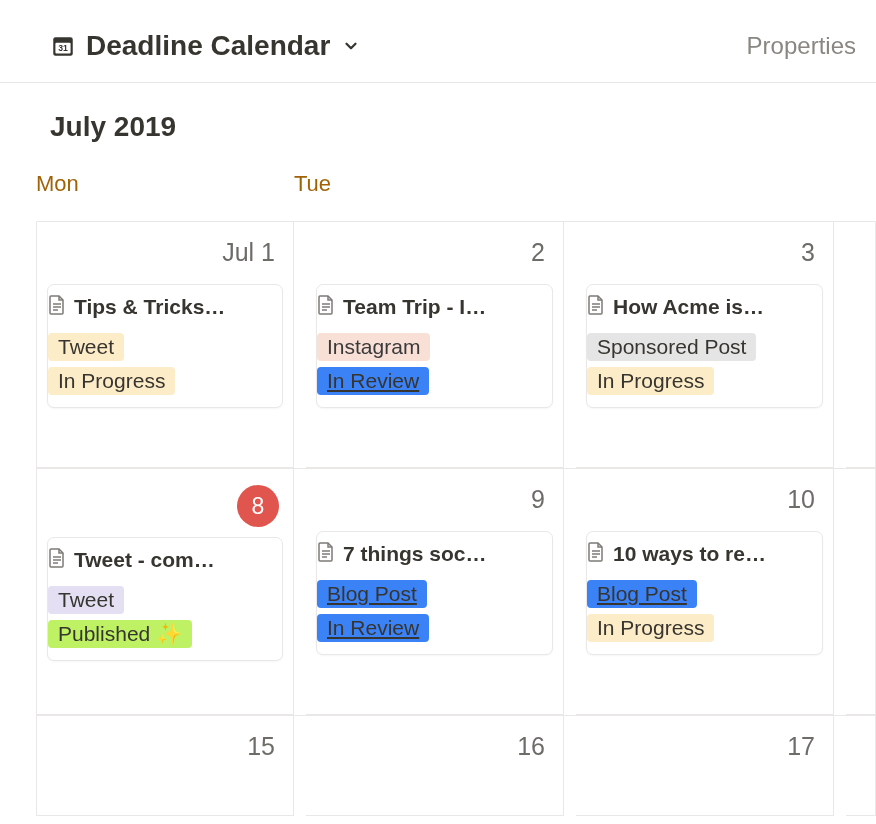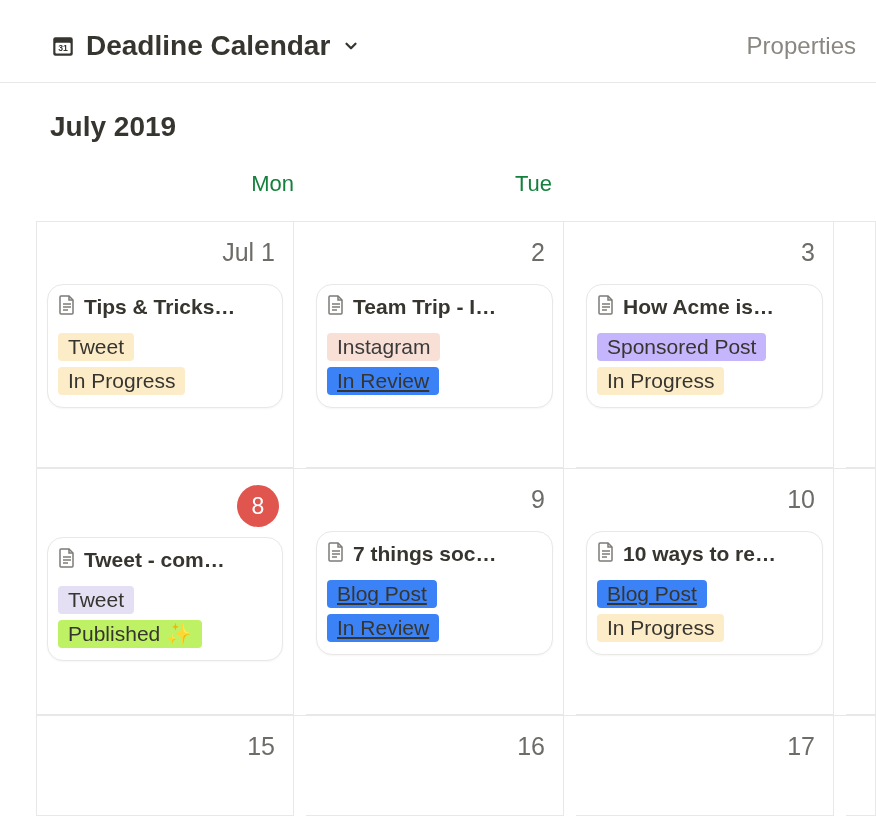--- a/index.html
+++ b/index.html
@@ -55,23 +55,23 @@
     border-top: 1px solid #e9e8e6;
     margin-left: 36px;
     gap: 12px;
   }
   .day-headers {
     display: grid;
     grid-template-columns: repeat(3, 258px) 1fr;
     margin-left: 36px;
   }
   .day-header {
-    text-align: right;
+    text-align: left;
     font-size: 22px;
-    color: #15803d;
+    color: #a16207;
     padding: 6px 0 24px 0;
   }
   .cell {
     border-right: 1px solid #e9e8e6;
     border-bottom: 1px solid #e9e8e6;
     padding: 12px 10px 14px 10px;
     min-height: 246px;
     position: relative;
   }
   .cell:first-child { border-left: 1px solid #e9e8e6; }
@@ -95,22 +95,22 @@
     border-radius: 50%;
     display: flex;
     align-items: center;
     justify-content: center;
     font-weight: 500;
     font-size: 23px;
   }
   .card {
     background: #fff;
     border: 1px solid #e9e8e6;
-    border-radius: 16px;
-    padding: 10px 10px 12px 10px;
+    border-radius: 7px;
+    padding: 10px 10px 12px 0;
     box-shadow: 0 1px 2px rgba(15,15,15,0.04);
     cursor: pointer;
   }
   .card-title-row {
     display: flex;
     align-items: center;
     gap: 8px;
     margin-bottom: 8px;
   }
   .page-icon {
@@ -130,21 +130,21 @@
     display: inline-block;
     font-size: 21px;
     padding: 2px 10px;
     border-radius: 4px;
     margin-top: 6px;
     color: #37352f;
   }
   .tag-yellow   { background: #fdecc8; }
   .tag-orange   { background: #f9e0d6; color:#3a3a3a; }
   .tag-blue     { background: #3b82f6; text-decoration: underline; }
-  .tag-gray     { background: #c4b5fd; }
+  .tag-gray     { background: #e5e5e5; }
   .tag-purple   { background: #e4dff2; }
   .tag-green    { background: #bef264; }
   .row3 .cell { min-height: 100px; }
 </style>
 </head>
 <body>
 
 <div class="header">
   <div class="title-group">
     <svg class="cal-icon" viewBox="0 0 24 24" fill="#37352f">

